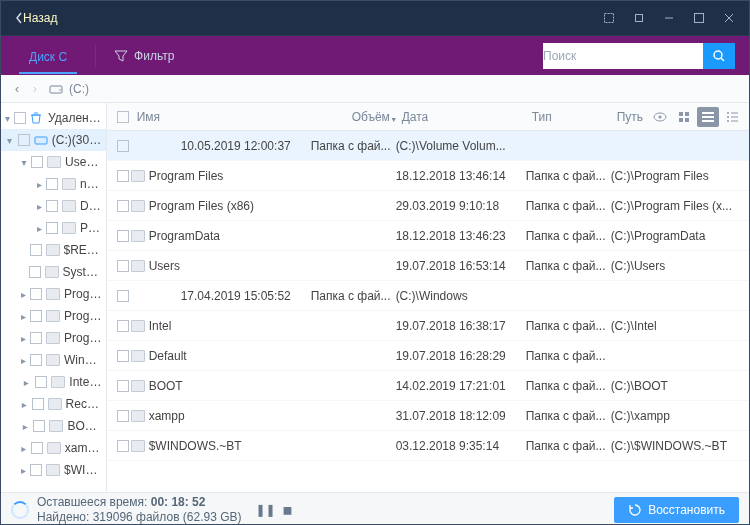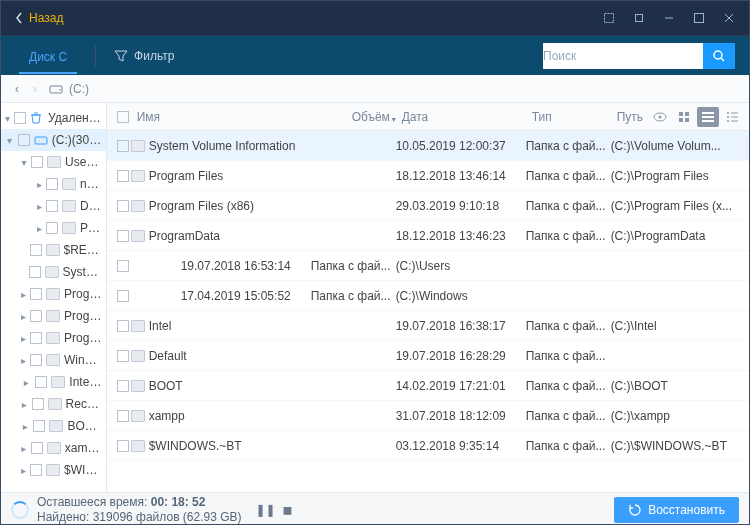--- a/index.html
+++ b/index.html
@@ -1,21 +1,21 @@
 <!DOCTYPE html>
 <html><head>
 <meta charset="utf-8">
 <style>
 *{box-sizing:border-box;margin:0;padding:0;font-family:"Segoe UI",Arial,sans-serif;font-size:12px;}
 body{width:750px;height:525px;background:#fff;overflow:hidden;border:1px solid #3a4b63;}
 .titlebar{height:34px;background:#1f2f47;display:flex;align-items:center;padding:0 6px;}
-.titlebar .back{color:#eab308;display:flex;align-items:center;gap:6px;cursor:pointer;padding:4px 8px;}
+.titlebar .back{color:#fef9c3;display:flex;align-items:center;cursor:pointer;padding:4px 8px;}
 .win-controls{margin-left:auto;display:flex;gap:2px;}
 .win-btn{width:28px;height:24px;display:flex;align-items:center;justify-content:center;color:#9fb2cc;cursor:pointer;}
-.toolbar{height:40px;background:#0c4a6e;display:flex;align-items:center;padding:0 14px 0 18px;border-top:1px solid #2a3b54;}
+.toolbar{height:40px;background:#701a75;display:flex;align-items:center;padding:0 14px 0 18px;border-top:1px solid #2a3b54;}
 .tab{color:#4aa3ff;font-size:14px;padding:8px 10px;position:relative;}
 .tab::after{content:"";position:absolute;left:0;right:0;bottom:-2px;height:2px;background:#4aa3ff;}
 .divider{width:1px;height:22px;background:#3d4e66;margin:0 18px;}
 .filter{color:#c9d4e3;display:flex;align-items:center;gap:6px;font-size:13px;cursor:pointer;}
 .search-wrap{margin-left:auto;display:flex;align-items:center;}
 .search-input{width:160px;height:26px;background:#fff;border:none;padding:0 0;font-size:12px;color:#333;}
 .search-input::placeholder{color:#9aa8b8;}
 .search-btn{width:32px;height:26px;background:#1a99ff;display:flex;align-items:center;justify-content:center;cursor:pointer;}
 .crumb-bar{height:28px;background:#fafbfc;border-bottom:1px solid #e5e8ec;display:flex;align-items:center;padding:0 8px;gap:6px;color:#7a889a;}
 .crumb-nav{display:flex;gap:2px;}
@@ -290,24 +290,20 @@
               <line x1="5" y1="9" x2="12" y2="9" stroke="#8a98aa"></line>
             </svg>
           </div>
       </div>
     </div>
     <div class="list-body" id="rows">
         <div class="list-row hl">
           <div style="width:18px;">
             <div class="chk"></div>
           </div>
-          <div class="c-name">
-            <span class="ficon folder"></span>
-            <span>System Volume Information</span>
-          </div>
           <div class="c-vol"></div>
           <div class="c-date">10.05.2019 12:00:37</div>
           <div class="c-type">Папка с фай...</div>
           <div class="c-path">(C:)\Volume Volum...</div>
         </div>
         <div class="list-row">
           <div style="width:18px;">
             <div class="chk"></div>
           </div>
           <div class="c-name">
@@ -341,20 +337,24 @@
             <span>ProgramData</span>
           </div>
           <div class="c-vol"></div>
           <div class="c-date">18.12.2018 13:46:23</div>
           <div class="c-type">Папка с фай...</div>
           <div class="c-path">(C:)\ProgramData</div>
         </div>
         <div class="list-row">
           <div style="width:18px;">
             <div class="chk"></div>
+          </div>
+          <div class="c-name">
+            <span class="ficon folder"></span>
+            <span>Users</span>
           </div>
           <div class="c-vol"></div>
           <div class="c-date">19.07.2018 16:53:14</div>
           <div class="c-type">Папка с фай...</div>
           <div class="c-path">(C:)\Users</div>
         </div>
         <div class="list-row">
           <div style="width:18px;">
             <div class="chk"></div>
           </div>

